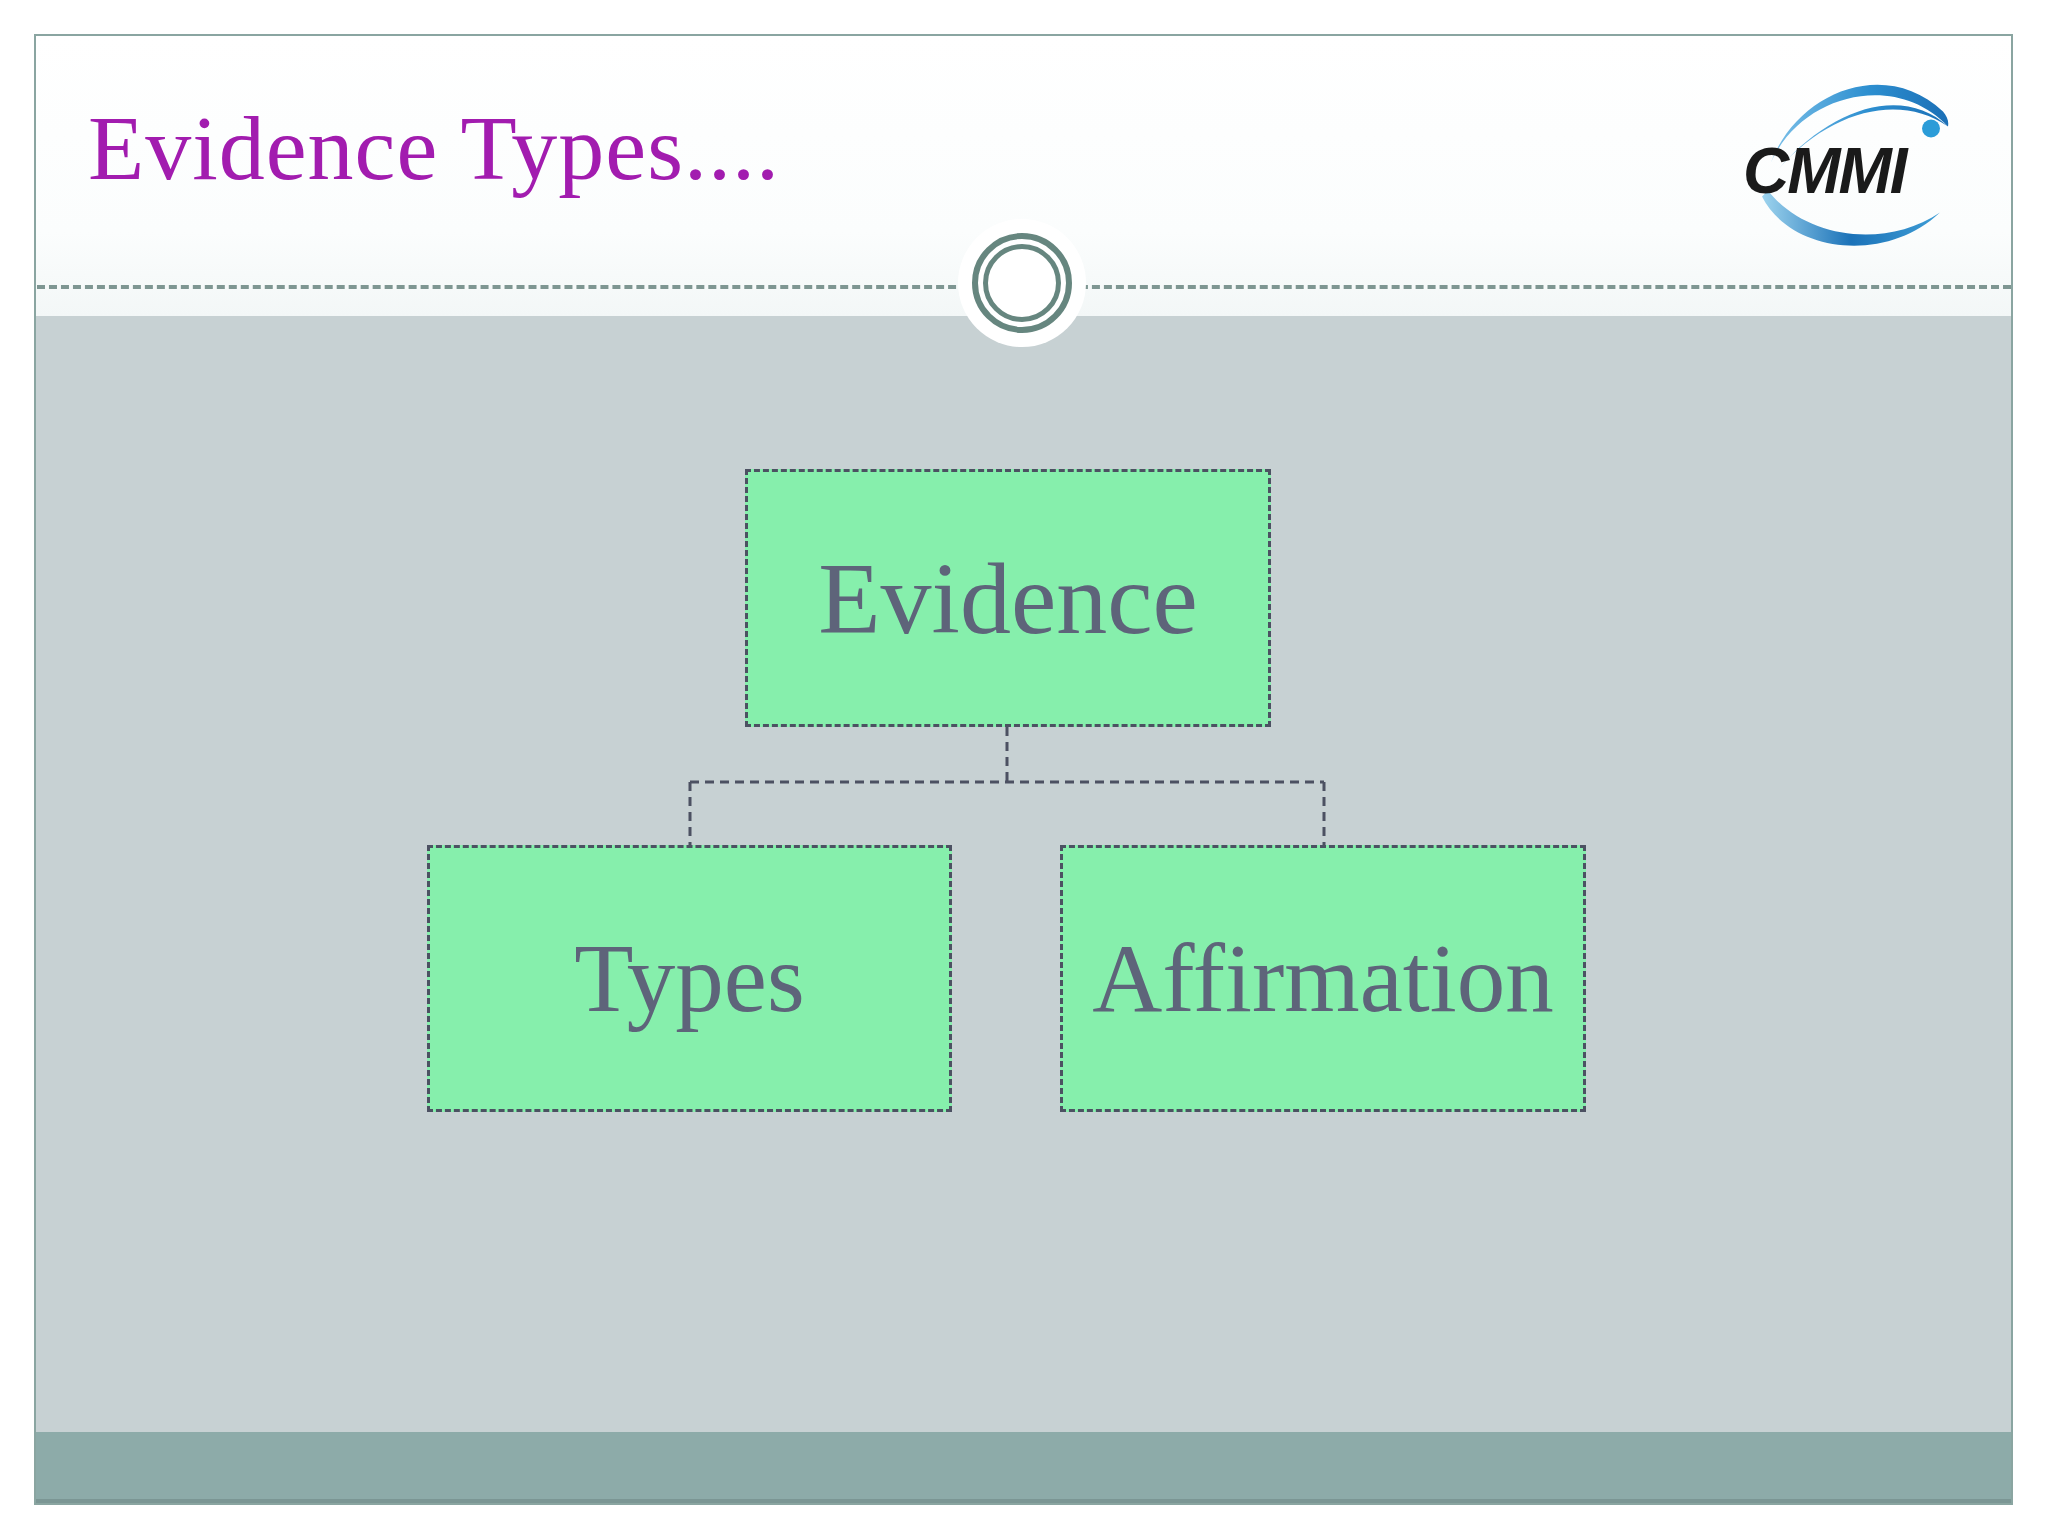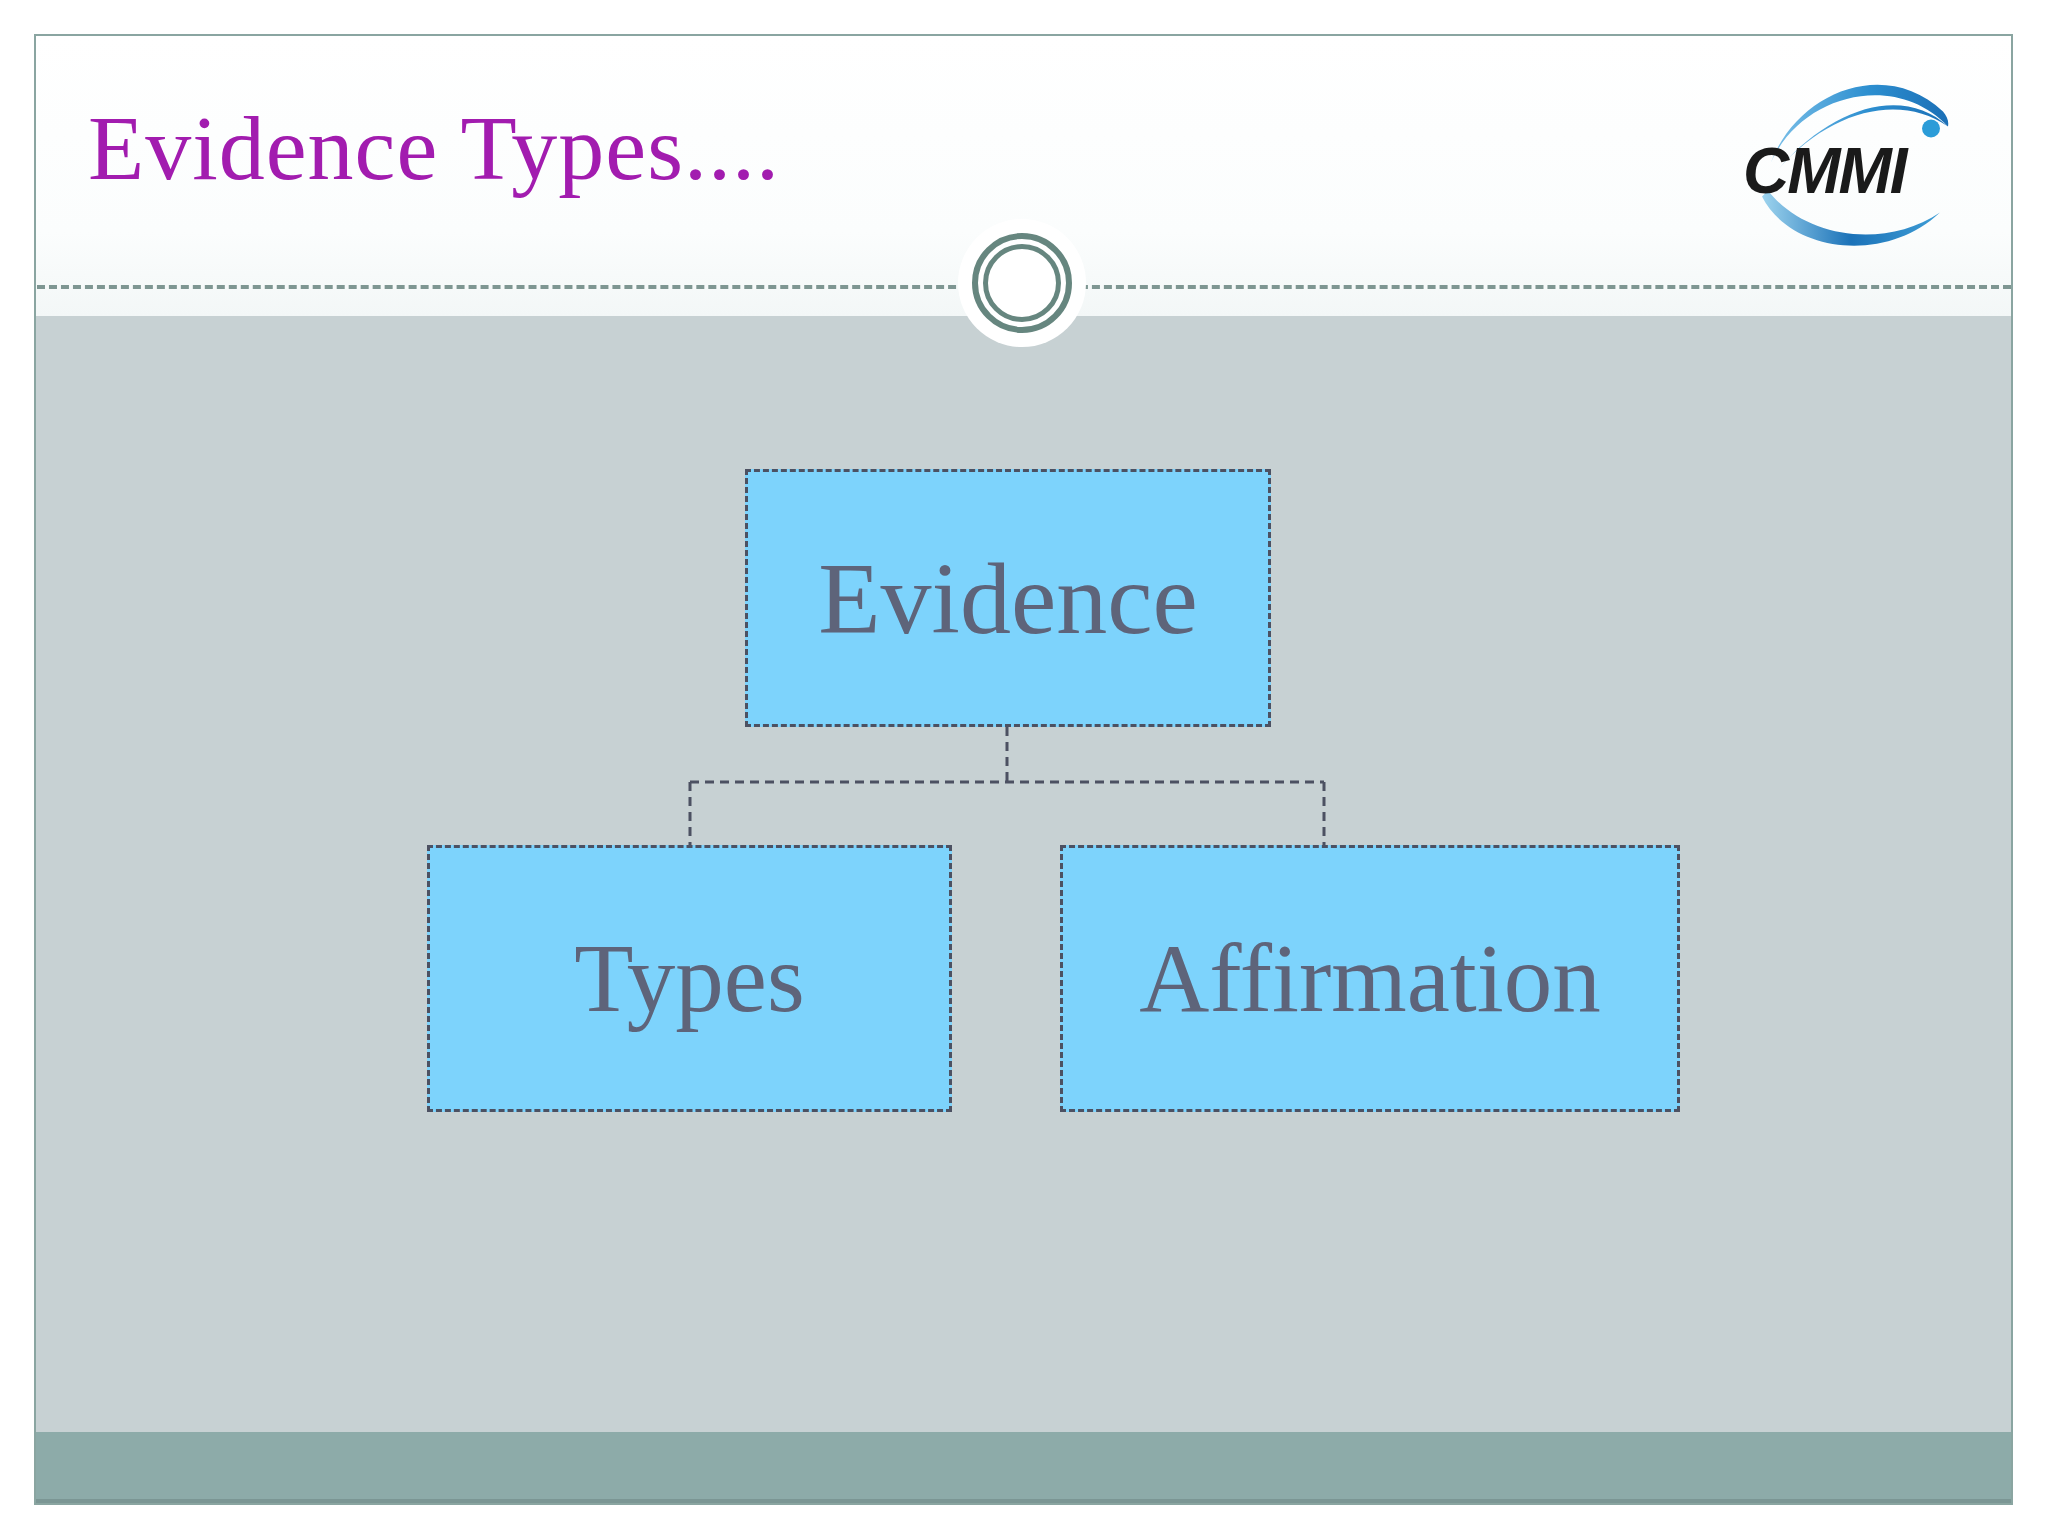--- a/index.html
+++ b/index.html
@@ -98,39 +98,39 @@
   
   .connector-svg {
     position: absolute;
     left: 0; top: 0;
     width: 2048px; height: 1536px;
     z-index: 4;
     pointer-events: none;
   }
   .node {
     position: absolute;
-    background: #7dd3fc;
+    background: #86efac;
     border: 3px dashed #4c5162;
     display: flex; align-items: center; justify-content: center;
     color: #5e647a;
     z-index: 5;
   }
   .node-root {
     left: 745px; top: 469px;
     width: 526px; height: 258px;
     font-size: 102px;
   }
   .node-left {
     left: 427px; top: 845px;
     width: 525px; height: 267px;
     font-size: 97px;
   }
   .node-right {
     left: 1060px; top: 845px;
-    width: 620px; height: 267px;
+    width: 526px; height: 267px;
     font-size: 97px;
   }
 </style>
 </head>
 <body>
 
 <div class="stage">
 
   <div class="frame">
     <div class="header-band"></div>

